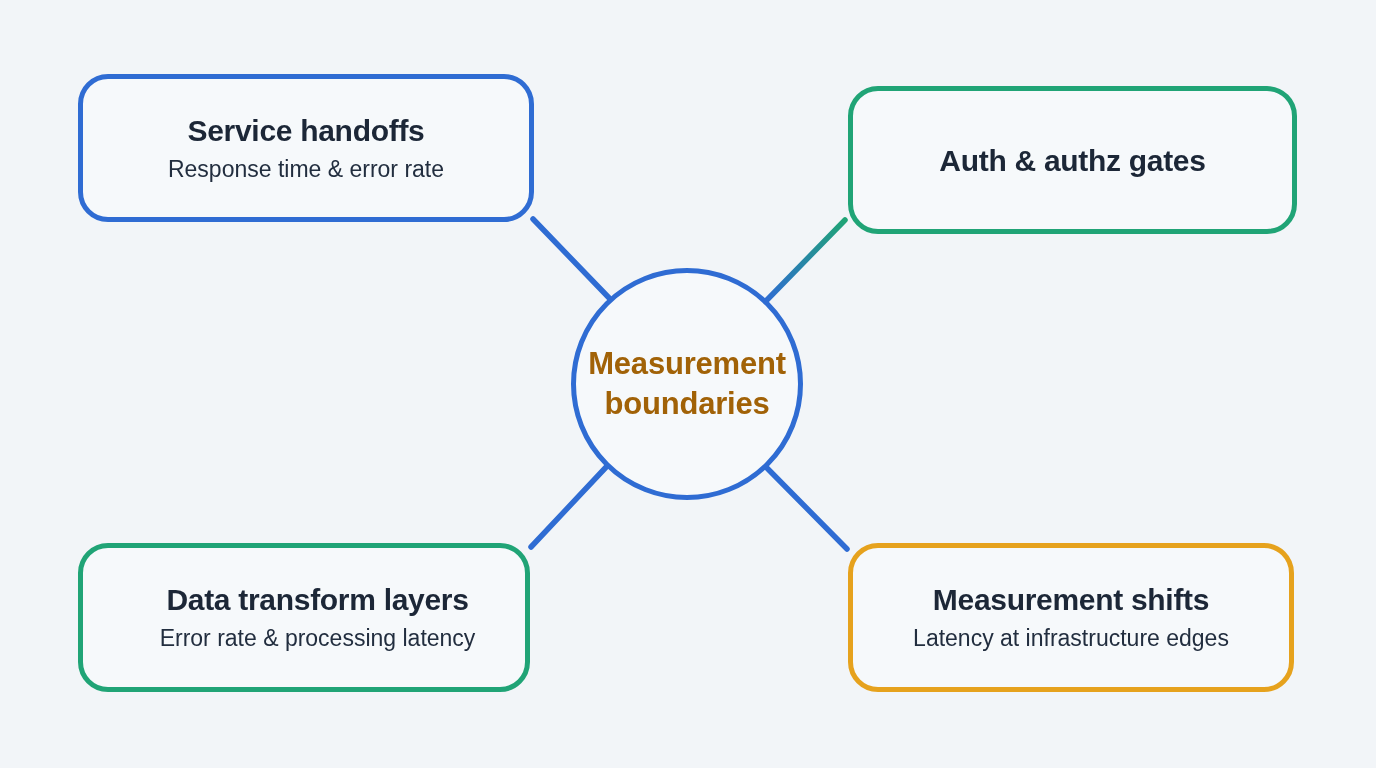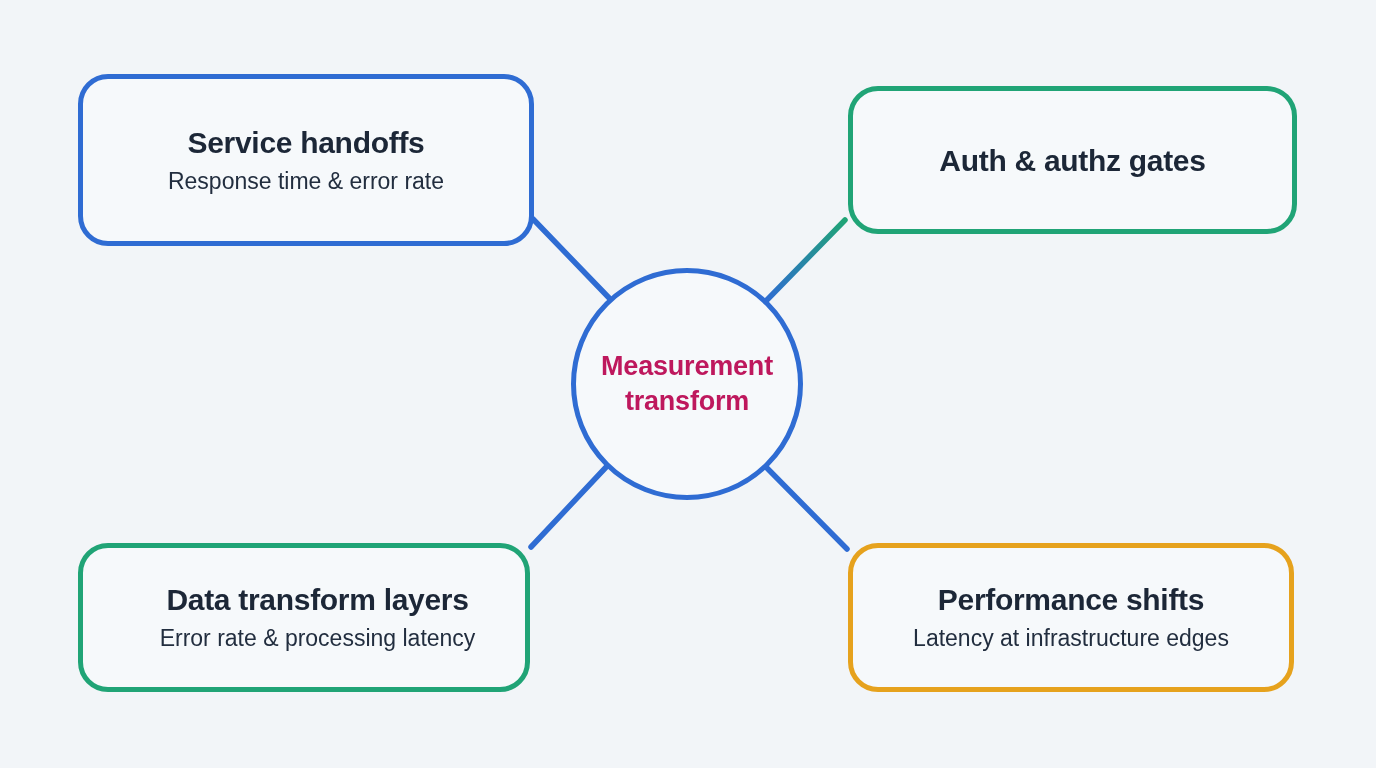--- a/index.html
+++ b/index.html
@@ -38,43 +38,43 @@
     letter-spacing: -0.3px;
     line-height: 1.1;
   }
   .node-subtitle {
     font-size: 23px;
     font-weight: 400;
     color: #222e3f;
     line-height: 1.15;
     text-align: right;
   }
-  .node-top-left     { left: 78px;  top: 74px;  width: 456px; height: 172px; }
+  .node-top-left     { left: 78px;  top: 74px;  width: 456px; height: 148px; }
   .node-top-right    { left: 848px; top: 86px;  width: 449px; height: 148px; }
   .node-bottom-left  { left: 78px;  top: 543px; width: 452px; height: 149px; padding-left: 45px; }
   .node-bottom-right { left: 848px; top: 543px; width: 446px; height: 149px; }
   .center-circle {
     position: absolute;
     box-sizing: border-box;
     left: 571px;
     top: 268px;
     width: 232px;
     height: 232px;
     border-radius: 50%;
     border: 5px solid #2f6cd3;
     background: #f6f9fb;
     display: flex;
     align-items: center;
     justify-content: center;
     text-align: center;
   }
   .center-label {
-    font-size: 27px;
+    font-size: 31px;
     font-weight: bold;
-    color: #be185d;
+    color: #a16207;
     line-height: 1.28;
     letter-spacing: -0.2px;
   }
 </style>
 </head>
 <body>
 
 <div class="canvas">
 
   <svg class="connector-layer" viewBox="0 0 1376 768" xmlns="http://www.w3.org/2000/svg">
@@ -98,24 +98,24 @@
   <div class="node node-top-right" style="border-color: rgb(32, 164, 118);">
     <div class="node-title">Auth &amp; authz gates</div>
   </div>
 
   <div class="node node-bottom-left" style="border-color: rgb(32, 164, 118);">
     <div class="node-title">Data transform layers</div>
     <div class="node-subtitle">Error rate &amp; processing latency</div>
   </div>
 
   <div class="node node-bottom-right" style="border-color: rgb(230, 162, 29);">
-    <div class="node-title">Performance shifts</div>
+    <div class="node-title">Measurement shifts</div>
     <div class="node-subtitle">Latency at infrastructure edges</div>
   </div>
 
   <div class="center-circle" style="border-color: rgb(47, 108, 211);">
     <div class="center-label">
       <div>Measurement</div>
-      <div>transform</div>
+      <div>boundaries</div>
     </div>
   </div>
 
 </div>
 
 </body></html>

